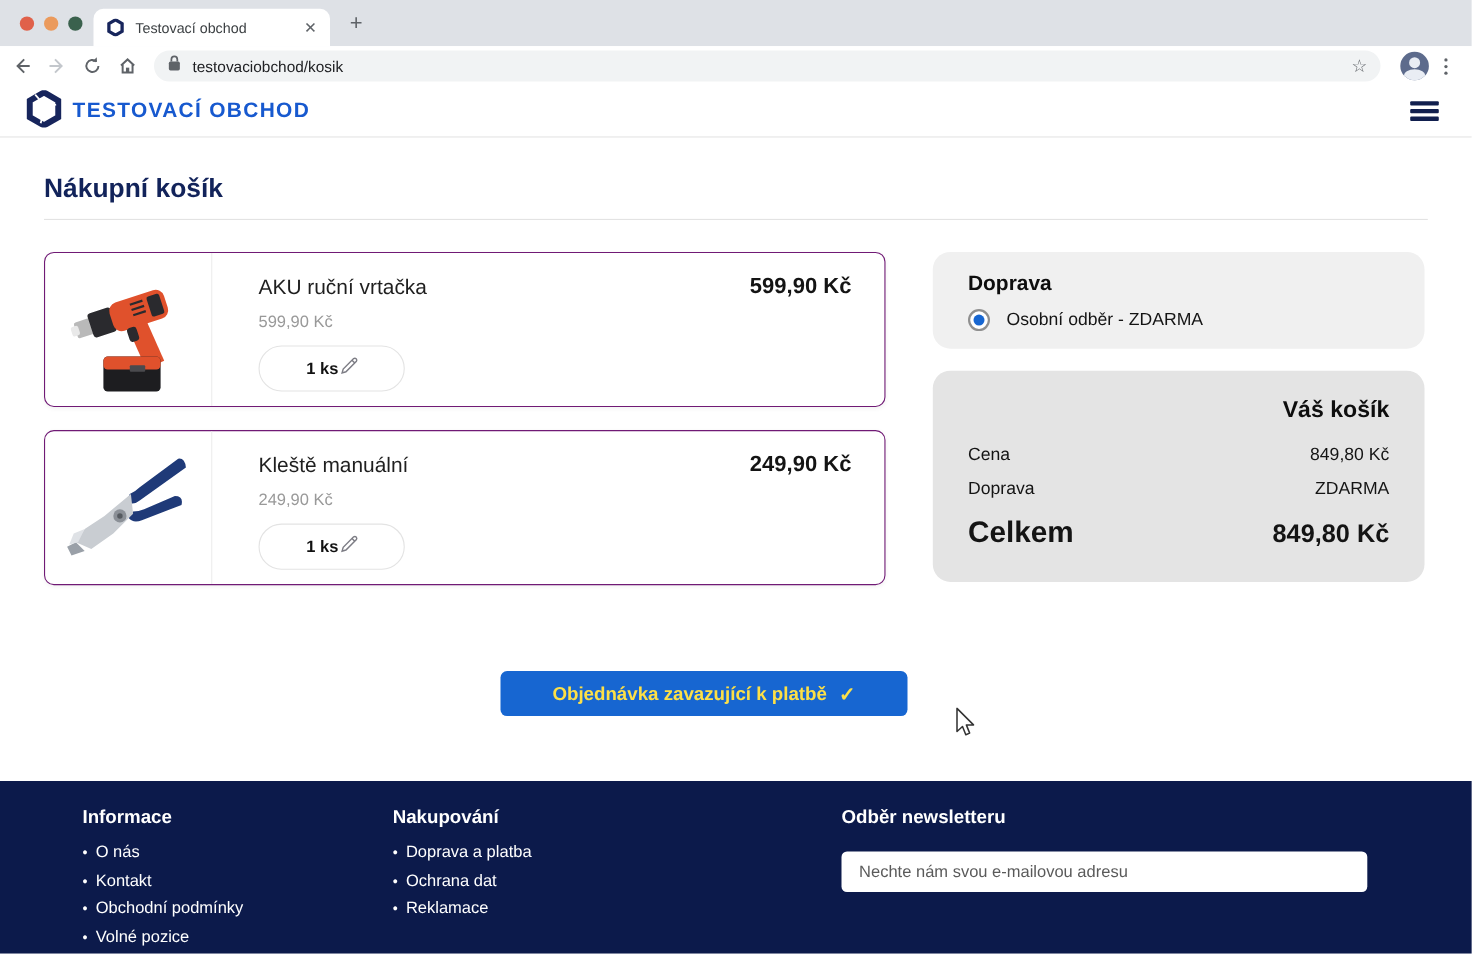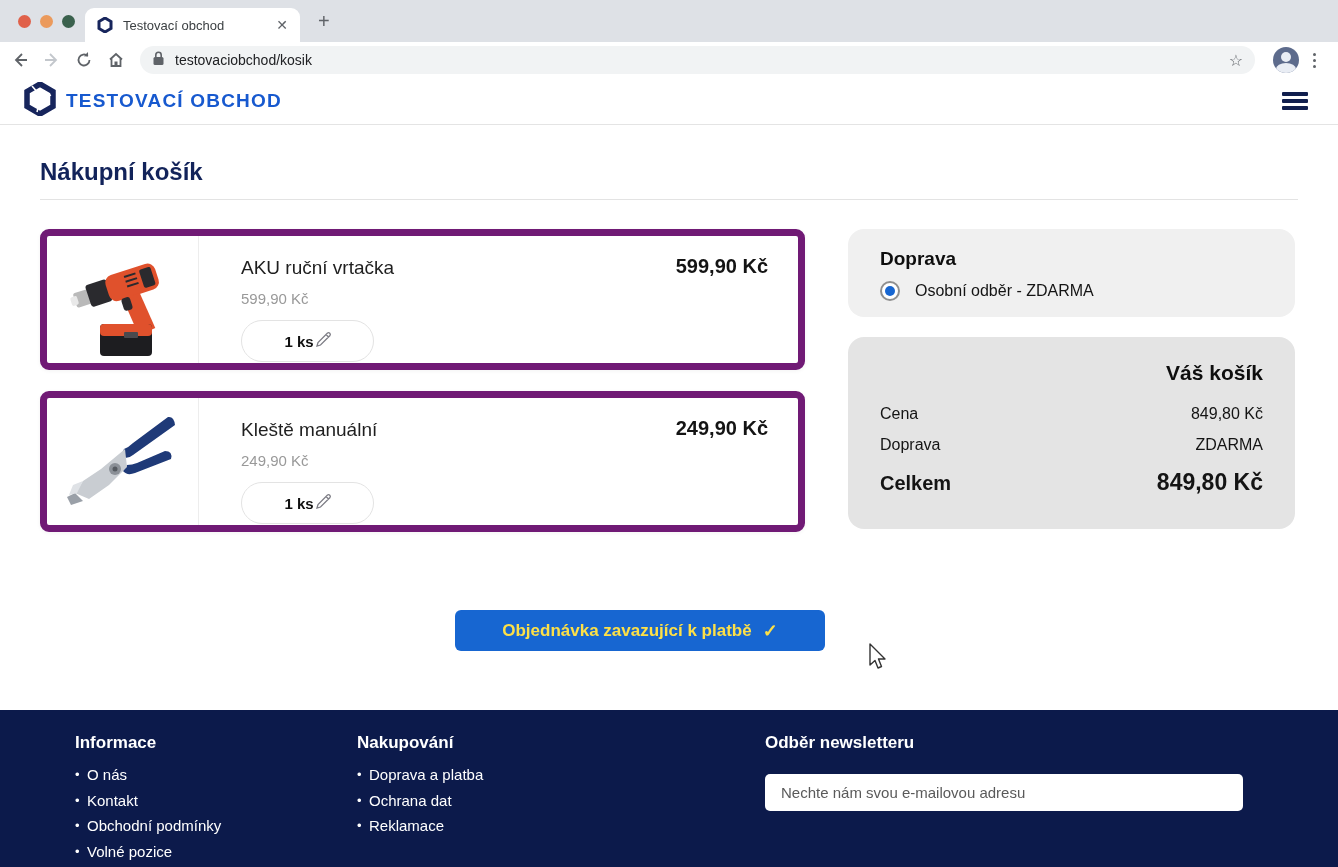--- a/index.html
+++ b/index.html
@@ -44,21 +44,21 @@
   .hamburger { margin-left:auto; display:flex; flex-direction:column; gap:3px; padding-right:6px; }
   .hamburger i { display:block; width:26px; height:4px; background:#111f4e; border-radius:1px; }
 
   
   .main { height:585px; padding:0 40px; position:relative; }
   .page-title { padding-top:33px; font-size:24px; font-weight:700; color:#12235a; }
   .title-rule { margin-top:13px; border-bottom:1px solid #e3e3e3; }
   .content { display:flex; gap:43px; margin-top:29px; }
   .cart-col { width:765px; }
 
-  .cart-card { display:flex; height:141px; background:#fff; border:7px solid #701a75;
+  .cart-card { display:flex; height:141px; background:#fff; border:1px solid #701a75;
     border-radius:9px; box-shadow:0 1px 4px rgba(0,0,0,0.05); margin-bottom:21px; overflow:hidden; }
   .card-img { width:152px; border-right:1px solid #ededed; display:flex; align-items:center;
     justify-content:center; }
   .card-body { flex:1; position:relative; padding:21px 30px 0 42px; }
   .item-name { font-size:19px; color:#1f1f1f; }
   .item-unit { font-size:15px; color:#999; margin-top:11px; }
   .qty-pill { margin-top:13px; width:133px; height:42px; border:1px solid #e3e3e3;
     border-radius:21px; display:flex; align-items:center; justify-content:center;
     padding:0 18px 0 20px; background:#fff; }
   .qty-text { font-size:15px; font-weight:700; color:#111; }
@@ -72,21 +72,21 @@
   .radio { width:20px; height:20px; border-radius:50%; border:2px solid #8f8f8f; background:#fff;
     display:flex; align-items:center; justify-content:center; }
   .radio i { width:10px; height:10px; border-radius:50%; background:#1766d1; display:block; }
   .radio-label { font-size:16px; color:#141414; }
 
   .summary-box { background:#e4e4e4; border-radius:16px; padding:24px 32px; height:192px;text-align:right; }
   .summary-title { font-size:21px; font-weight:700; color:#0e0e0e; margin-bottom:20px; }
   .sum-row { display:flex; justify-content:space-between; align-items:baseline; margin-top:13px;
     font-size:16px; color:#141414; }
   .sum-total { margin-top:15px; }
-  .sum-total .lbl { font-size:20px; font-weight:700; }
+  .sum-total .lbl { font-size:27px; font-weight:700; }
   .sum-total .val { font-size:23px; font-weight:700; }
 
   .order-btn { margin-left:415px; margin-top:57px; width:370px; height:41px; background:#1766d1;
     border:none; border-radius:6px; color:#fde047; font-size:17px; font-weight:700;
     font-family:"Liberation Sans", sans-serif; display:flex; align-items:center;
     justify-content:center; gap:11px; cursor:pointer; }
   .order-btn .chk { font-size:18px; font-weight:700; }
 
   
   .footer { height:157px; background:#0c1a4b; color:#fff; display:flex; padding-top:23px; }

